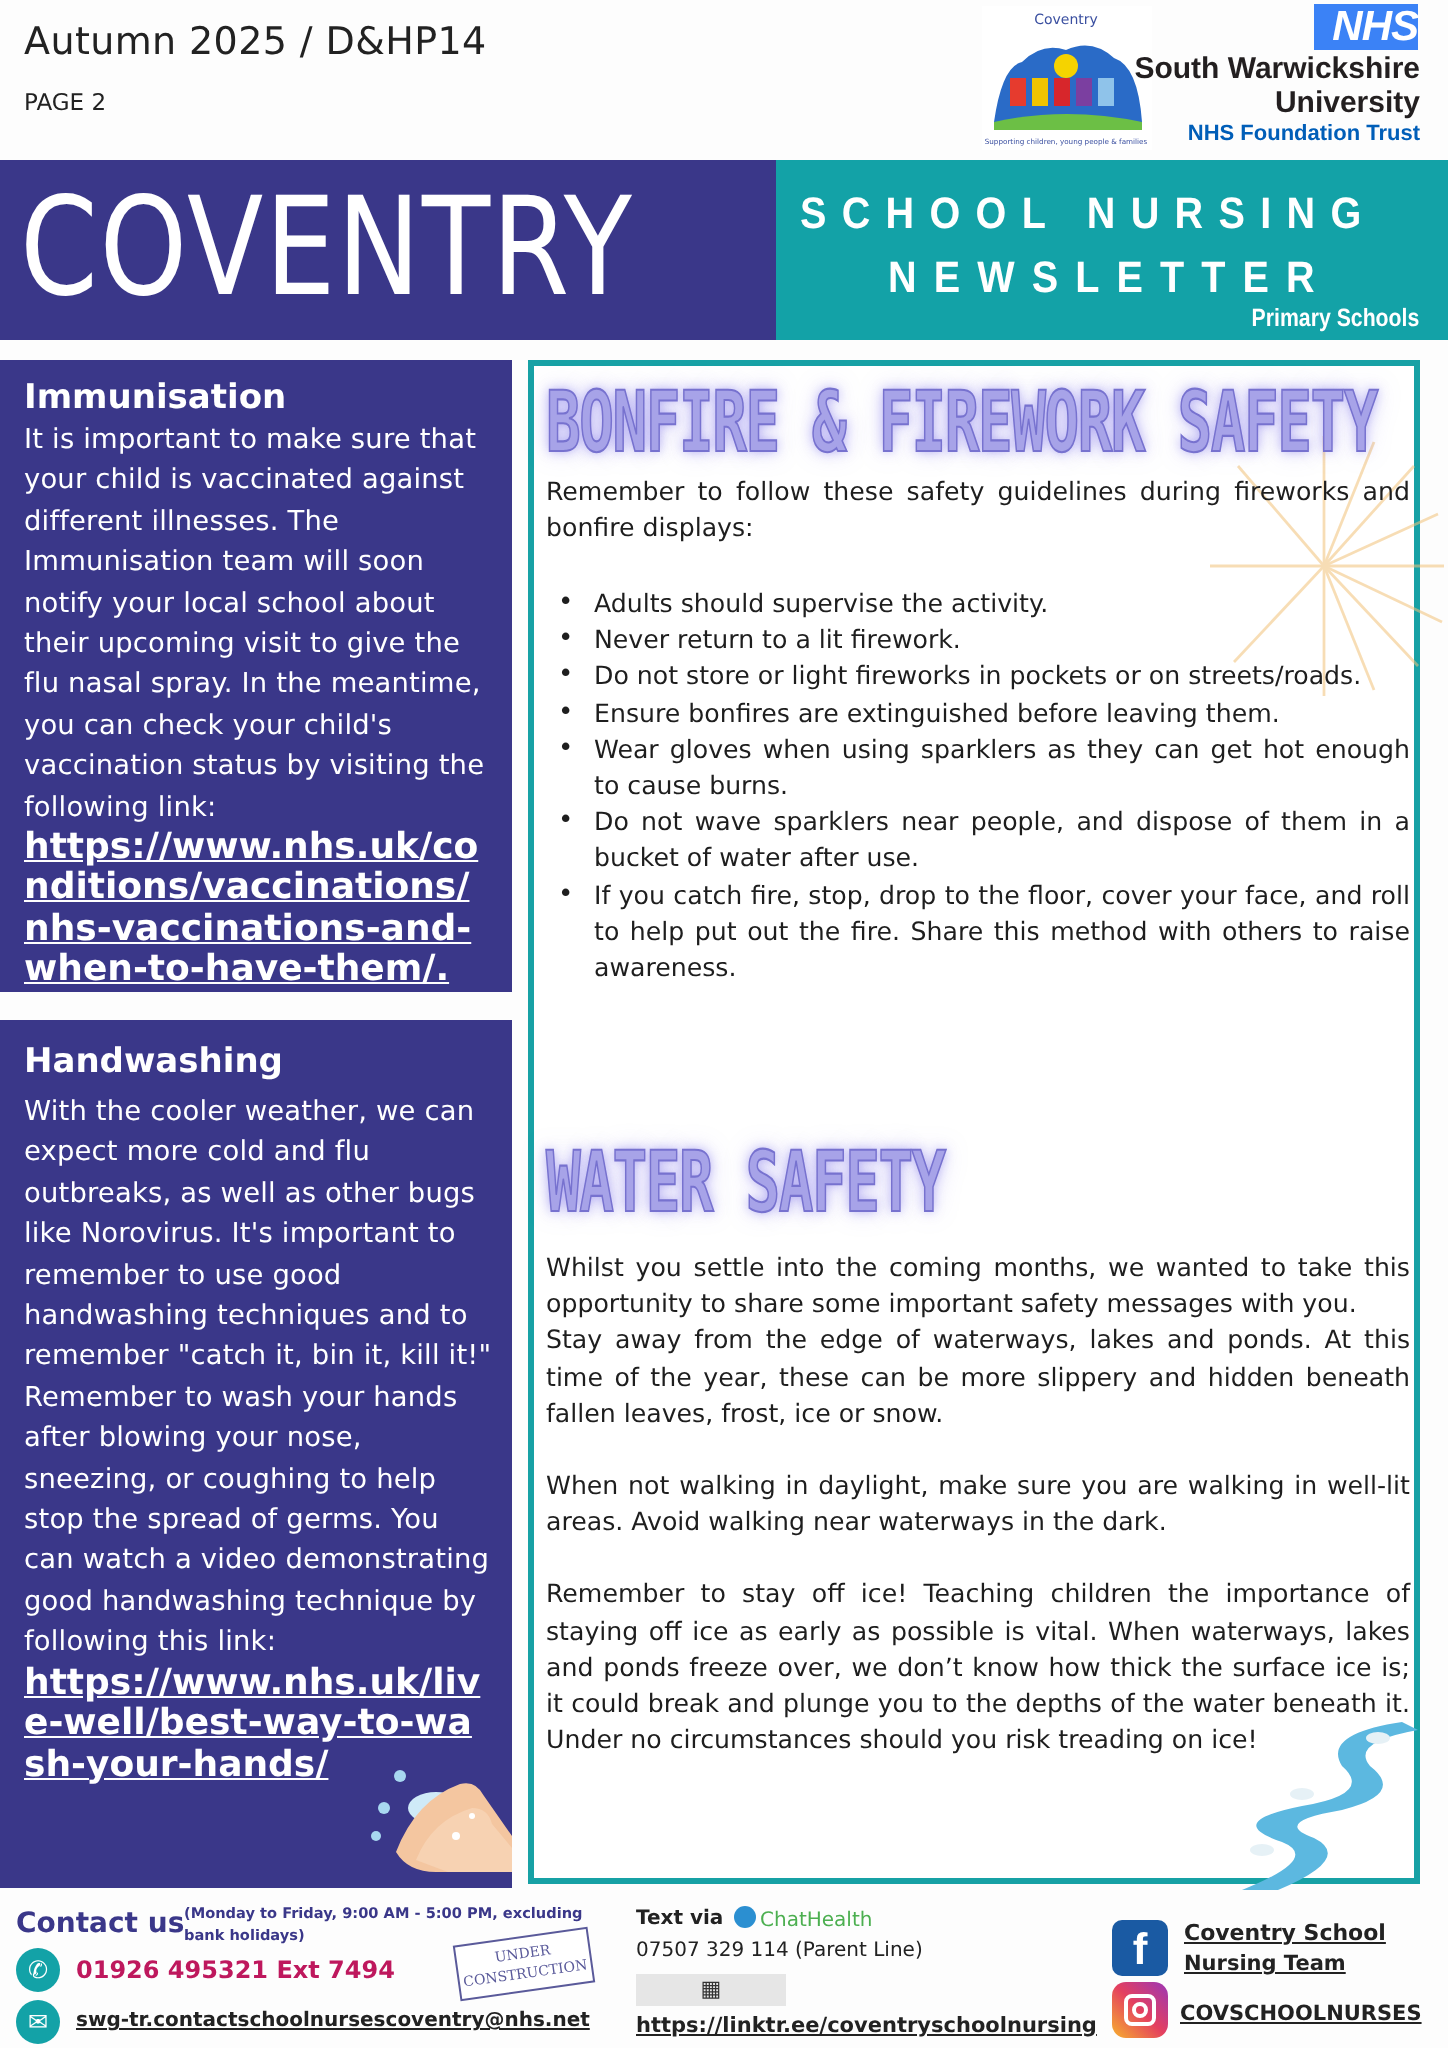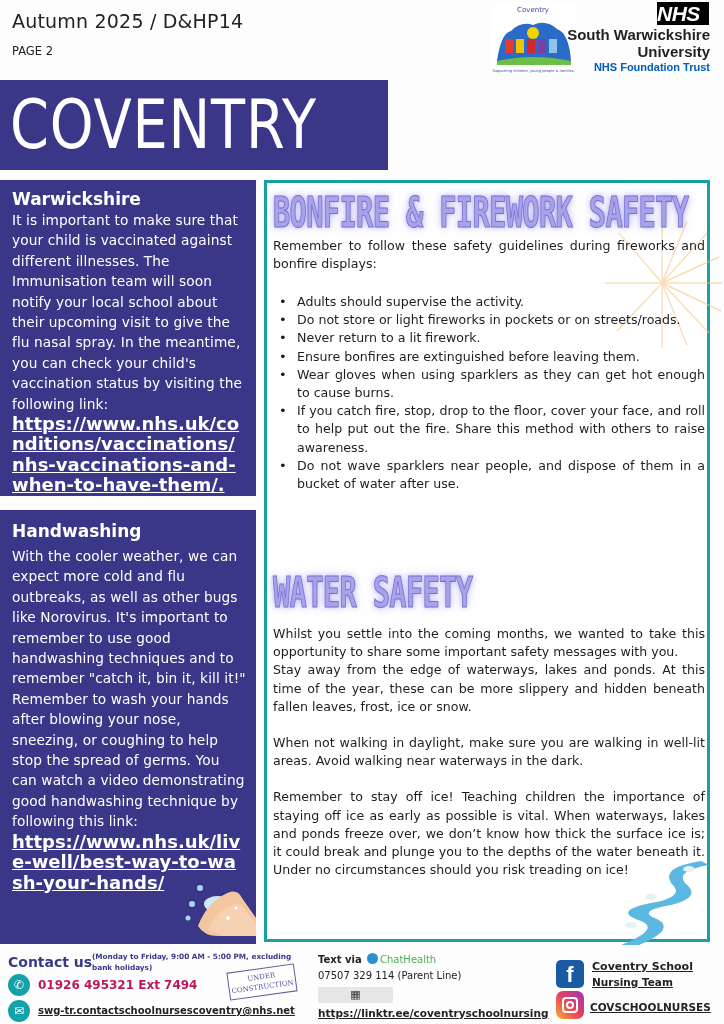--- a/index.html
+++ b/index.html
@@ -4,22 +4,22 @@
 <style>
   * { box-sizing: border-box; margin: 0; padding: 0; }
   html, body { width: 724px; height: 1024px; background: #fdfdfd; overflow: hidden; }
   body { position: relative; font-family: "DejaVu Sans", sans-serif; color: #1e1e1e; }
 
   
   .topline { position: absolute; left: 12px; top: 10px; font-size: 19px; color: #222; letter-spacing: 0.2px; }
   .pagelabel { position: absolute; left: 12px; top: 44px; font-size: 11.5px; color: #222; }
 
   .logo-cov { position: absolute; left: 491px; top: 3px; width: 85px; height: 72px; }
-  .nhs-box { position: absolute; right: 15px; top: 2px; width: 52px; height: 23px; background: #000000; color: #fff;
-    font-family: "Liberation Sans", sans-serif; font-weight: bold; font-style: italic; font-size: 21px; line-height: 23px; text-align: left; letter-spacing: -0.5px; }
+  .nhs-box { position: absolute; right: 15px; top: 2px; width: 52px; height: 23px; background: #3b82f6; color: #fff;
+    font-family: "Liberation Sans", sans-serif; font-weight: bold; font-style: italic; font-size: 21px; line-height: 23px; text-align: right; letter-spacing: -0.5px; }
   .trust-l1 { position: absolute; right: 14px; top: 26px; font-family: "Liberation Sans", sans-serif; font-weight: bold; font-size: 15px; color: #231f20; text-align: right; }
   .trust-l2 { position: absolute; right: 14px; top: 43px; font-family: "Liberation Sans", sans-serif; font-weight: bold; font-size: 15px; color: #231f20; text-align: left; }
   .trust-l3 { position: absolute; right: 14px; top: 61px; font-family: "Liberation Sans", sans-serif; font-weight: bold; font-size: 11px; color: #005eb8; text-align: right; }
 
   
   .banner { position: absolute; left: 0; top: 80px; width: 724px; height: 90px; }
   .banner-left { position: absolute; left: 0; top: 0; width: 388px; height: 90px; background: #3a3789; }
   .banner-right { position: absolute; left: 388px; top: 0; width: 336px; height: 90px; background: #13a2a7; }
   .banner-title { position: absolute; left: 10px; top: 2px; font-family: "DejaVu Sans", sans-serif; font-size: 68px; color: #fff; letter-spacing: 1px; transform: scaleX(0.82); transform-origin: left center; line-height: 86px; }
   .banner-sub1 { position: absolute; left: 12px; top: 14px; color: #fff; font-family: "Liberation Sans", sans-serif; font-weight: bold; font-size: 22px; letter-spacing: 8.5px; transform: scaleX(0.9); transform-origin: left; }
@@ -98,24 +98,29 @@
 
 <div class="nhs-box">NHS</div>
 <div class="trust-l1">South Warwickshire</div>
 <div class="trust-l2">University</div>
 <div class="trust-l3">NHS Foundation Trust</div>
 
 <div class="banner">
   <div class="banner-left">
     <div class="banner-title">COVENTRY</div>
   </div>
+  <div class="banner-right">
+    <div class="banner-sub1">SCHOOL NURSING</div>
+    <div class="banner-sub2">NEWSLETTER</div>
+    <div class="banner-sub3">Primary Schools</div>
+  </div>
 </div>
 
 <div class="panel panel-imm">
-  <h2>Warwickshire</h2>
+  <h2>Immunisation</h2>
   <p>It is important to make sure that your child is vaccinated against different illnesses. The Immunisation team will soon notify your local school about their upcoming visit to give the flu nasal spray. In the meantime, you can check your child's vaccination status by visiting the following link:</p>
   <a>https://www.nhs.uk/conditions/vaccinations/nhs-vaccinations-and-when-to-have-them/.</a>
 </div>
 
 <div class="panel panel-hand">
   <h2>Handwashing</h2>
   <p>With the cooler weather, we can expect more cold and flu outbreaks, as well as other bugs like Norovirus. It's important to remember to use good handwashing techniques and to remember "catch it, bin it, kill it!" Remember to wash your hands after blowing your nose, sneezing, or coughing to help stop the spread of germs. You can watch a video demonstrating good handwashing technique by following this link:</p>
   <a>https://www.nhs.uk/live-well/best-way-to-wash-your-hands/</a>
   <svg class="hands" viewBox="0 0 80 60">
     <circle cx="22" cy="10" r="3" fill="#a8d8f0"></circle>
@@ -145,26 +150,26 @@
       <line x1="65" y1="70" x2="124" y2="98"></line>
       <line x1="65" y1="70" x2="90" y2="132"></line>
     </g>
   </svg>
 
   <div class="h-neon h-bonfire">BONFIRE &amp; FIREWORK SAFETY</div>
   <div class="intro">Remember to follow these safety guidelines during  fireworks and bonfire displays:</div>
 
   <ul class="bullets">
     <li>Adults should supervise the activity.</li>
+    <li>Never return to a lit firework.</li>
     <li>Do not store or light fireworks in pockets or on streets/roads.</li>
-    <li>Never return to a lit firework.</li>
     <li> Ensure bonfires are extinguished before leaving them.</li>
     <li>Wear gloves when using sparklers as they can get hot enough to cause burns.</li>
+    <li>Do not wave sparklers near people, and dispose of them in a bucket of water after use.</li>
     <li> If you catch fire, stop, drop to the floor, cover your face, and roll to help put out the fire. Share this method with others to raise awareness.</li>
-    <li>Do not wave sparklers near people, and dispose of them in a bucket of water after use.</li>
   </ul>
 
   <div class="h-neon h-water">WATER SAFETY</div>
 
   <div class="water-text">
     <p class="tight">Whilst you settle into the coming months, we wanted to take this opportunity to share some important safety messages with you.</p>
     <p>Stay away from the edge of waterways, lakes and ponds. At this time of the year, these can be more slippery and hidden beneath fallen leaves, frost, ice or snow.</p>
     <p>When not walking in daylight, make sure you are walking in well-lit areas. Avoid walking near waterways in the dark.</p>
     <p>Remember to stay off ice! Teaching children the importance of staying off ice as early as possible is vital. When waterways, lakes and ponds freeze over, we don’t know how thick the surface ice is; it could break and plunge you to the depths of the water beneath it. Under no circumstances should you risk treading on ice!</p>
   </div>

